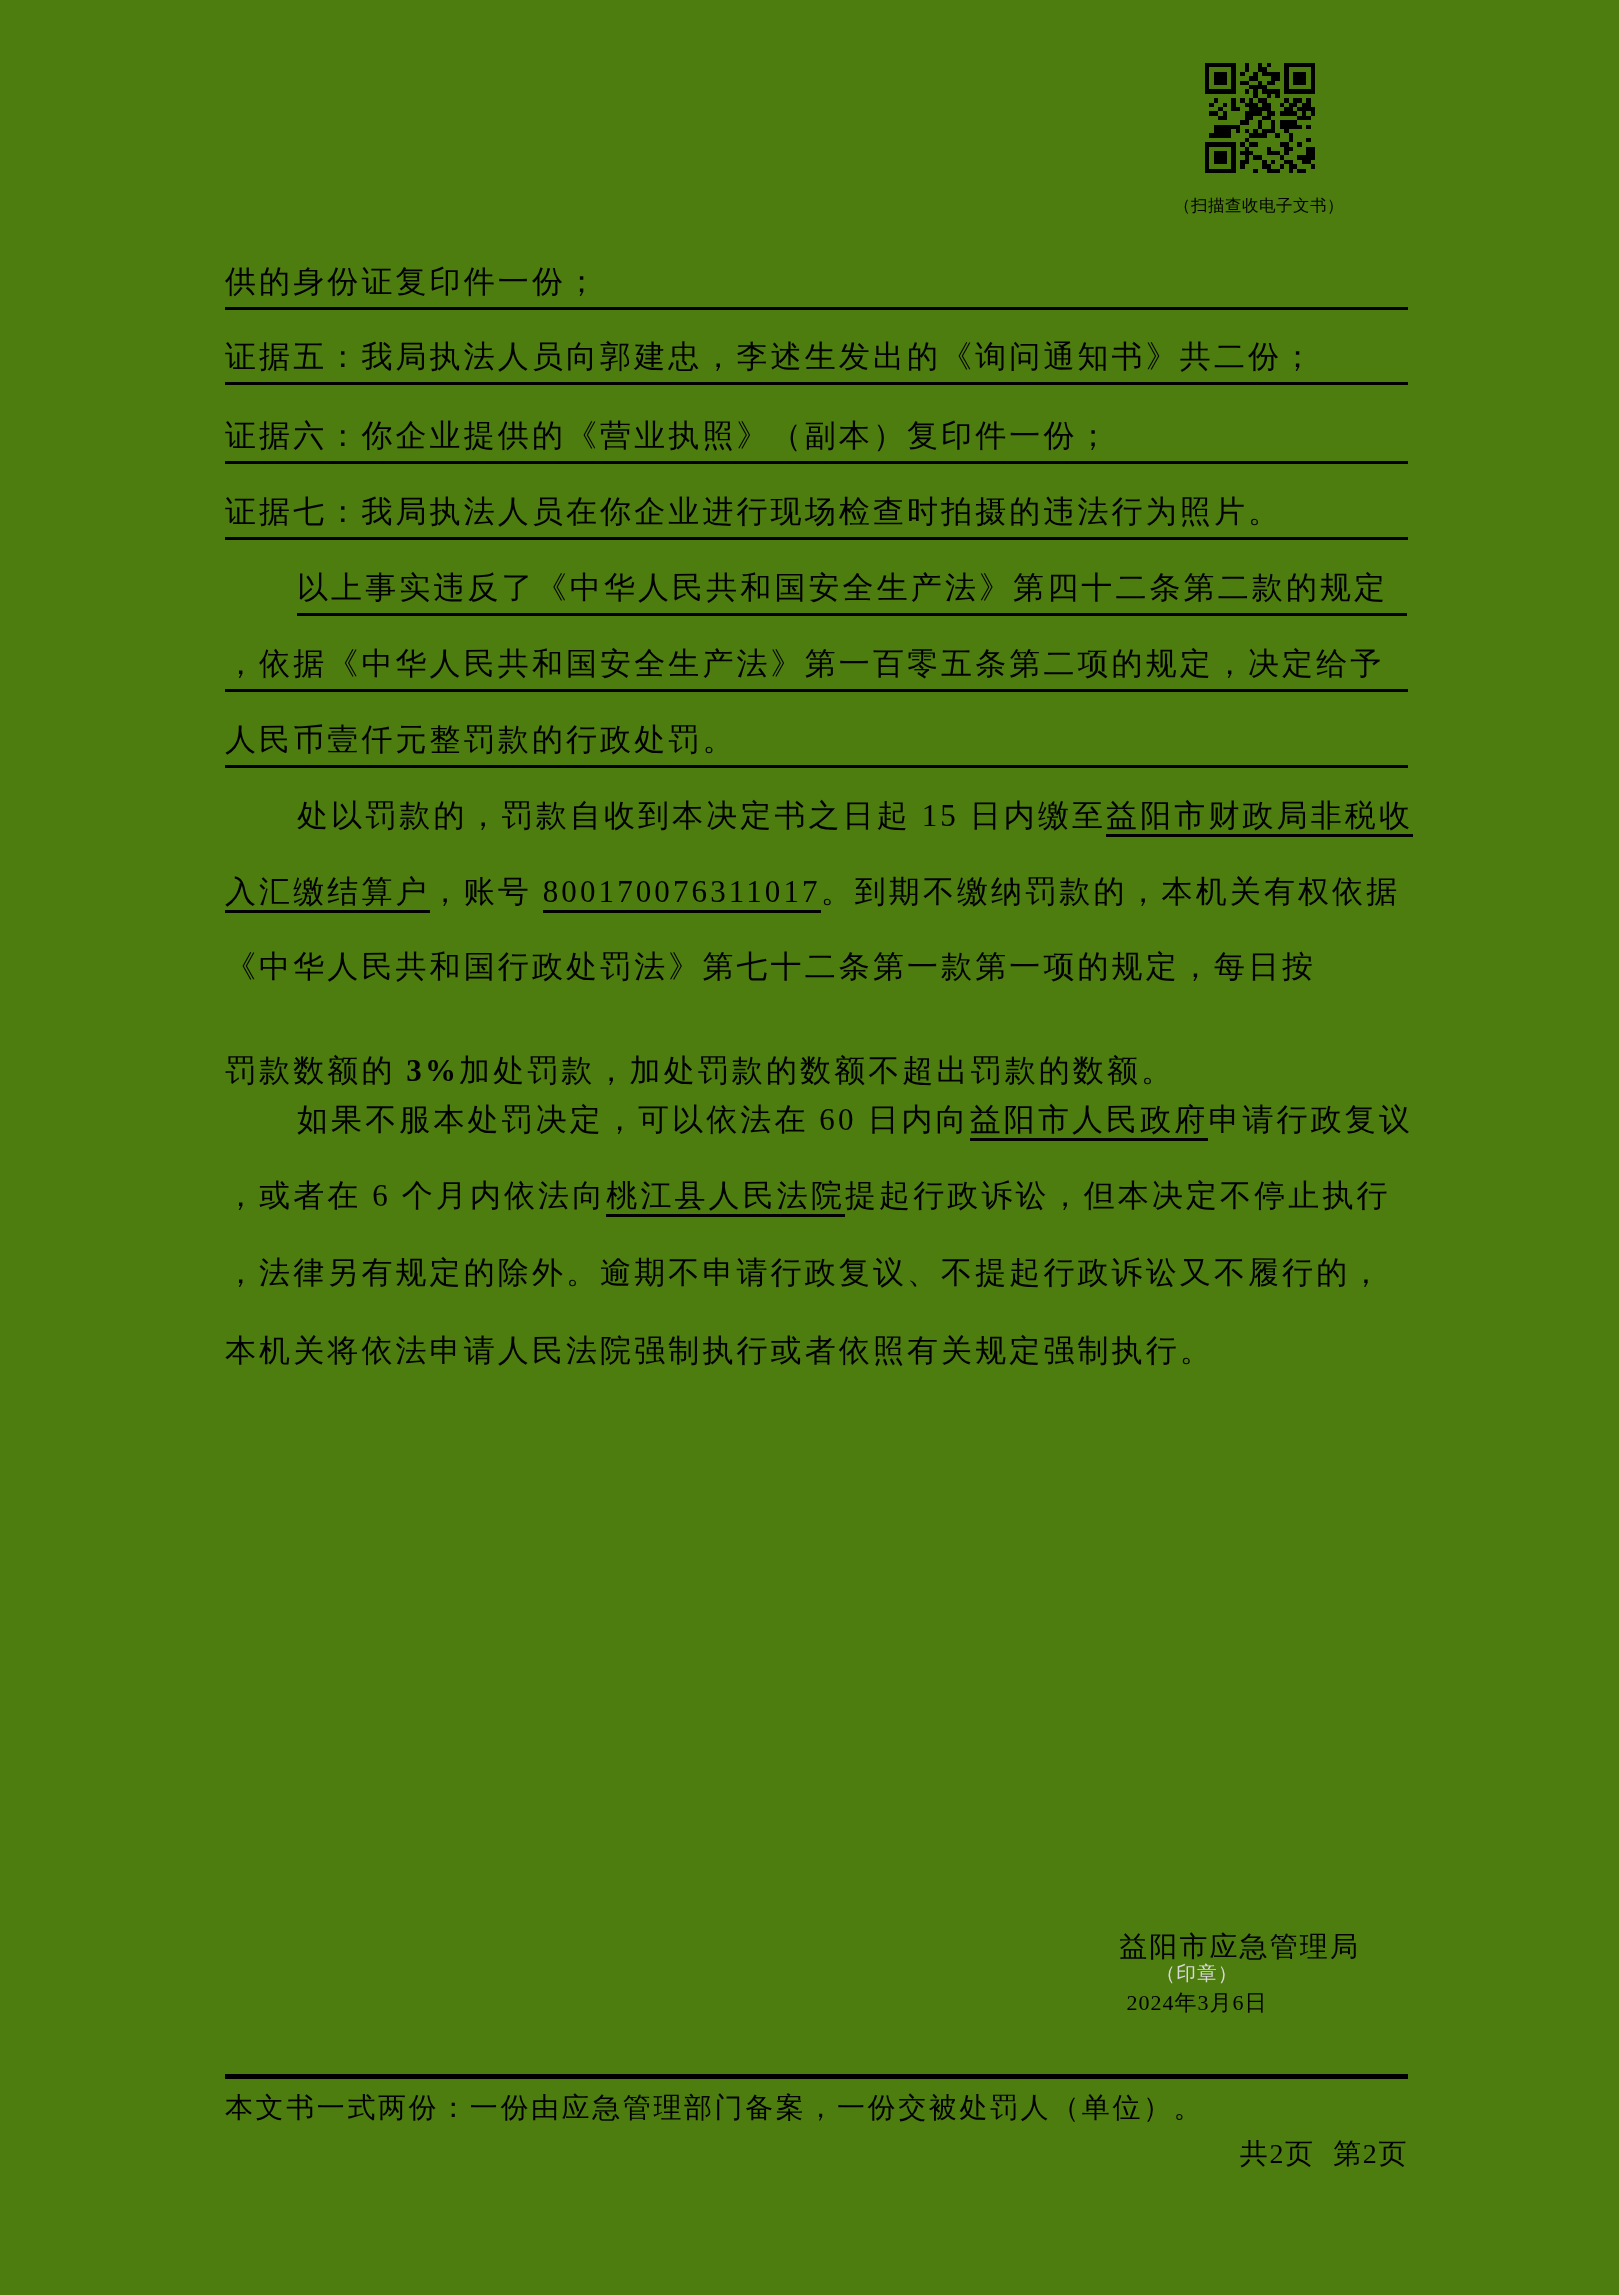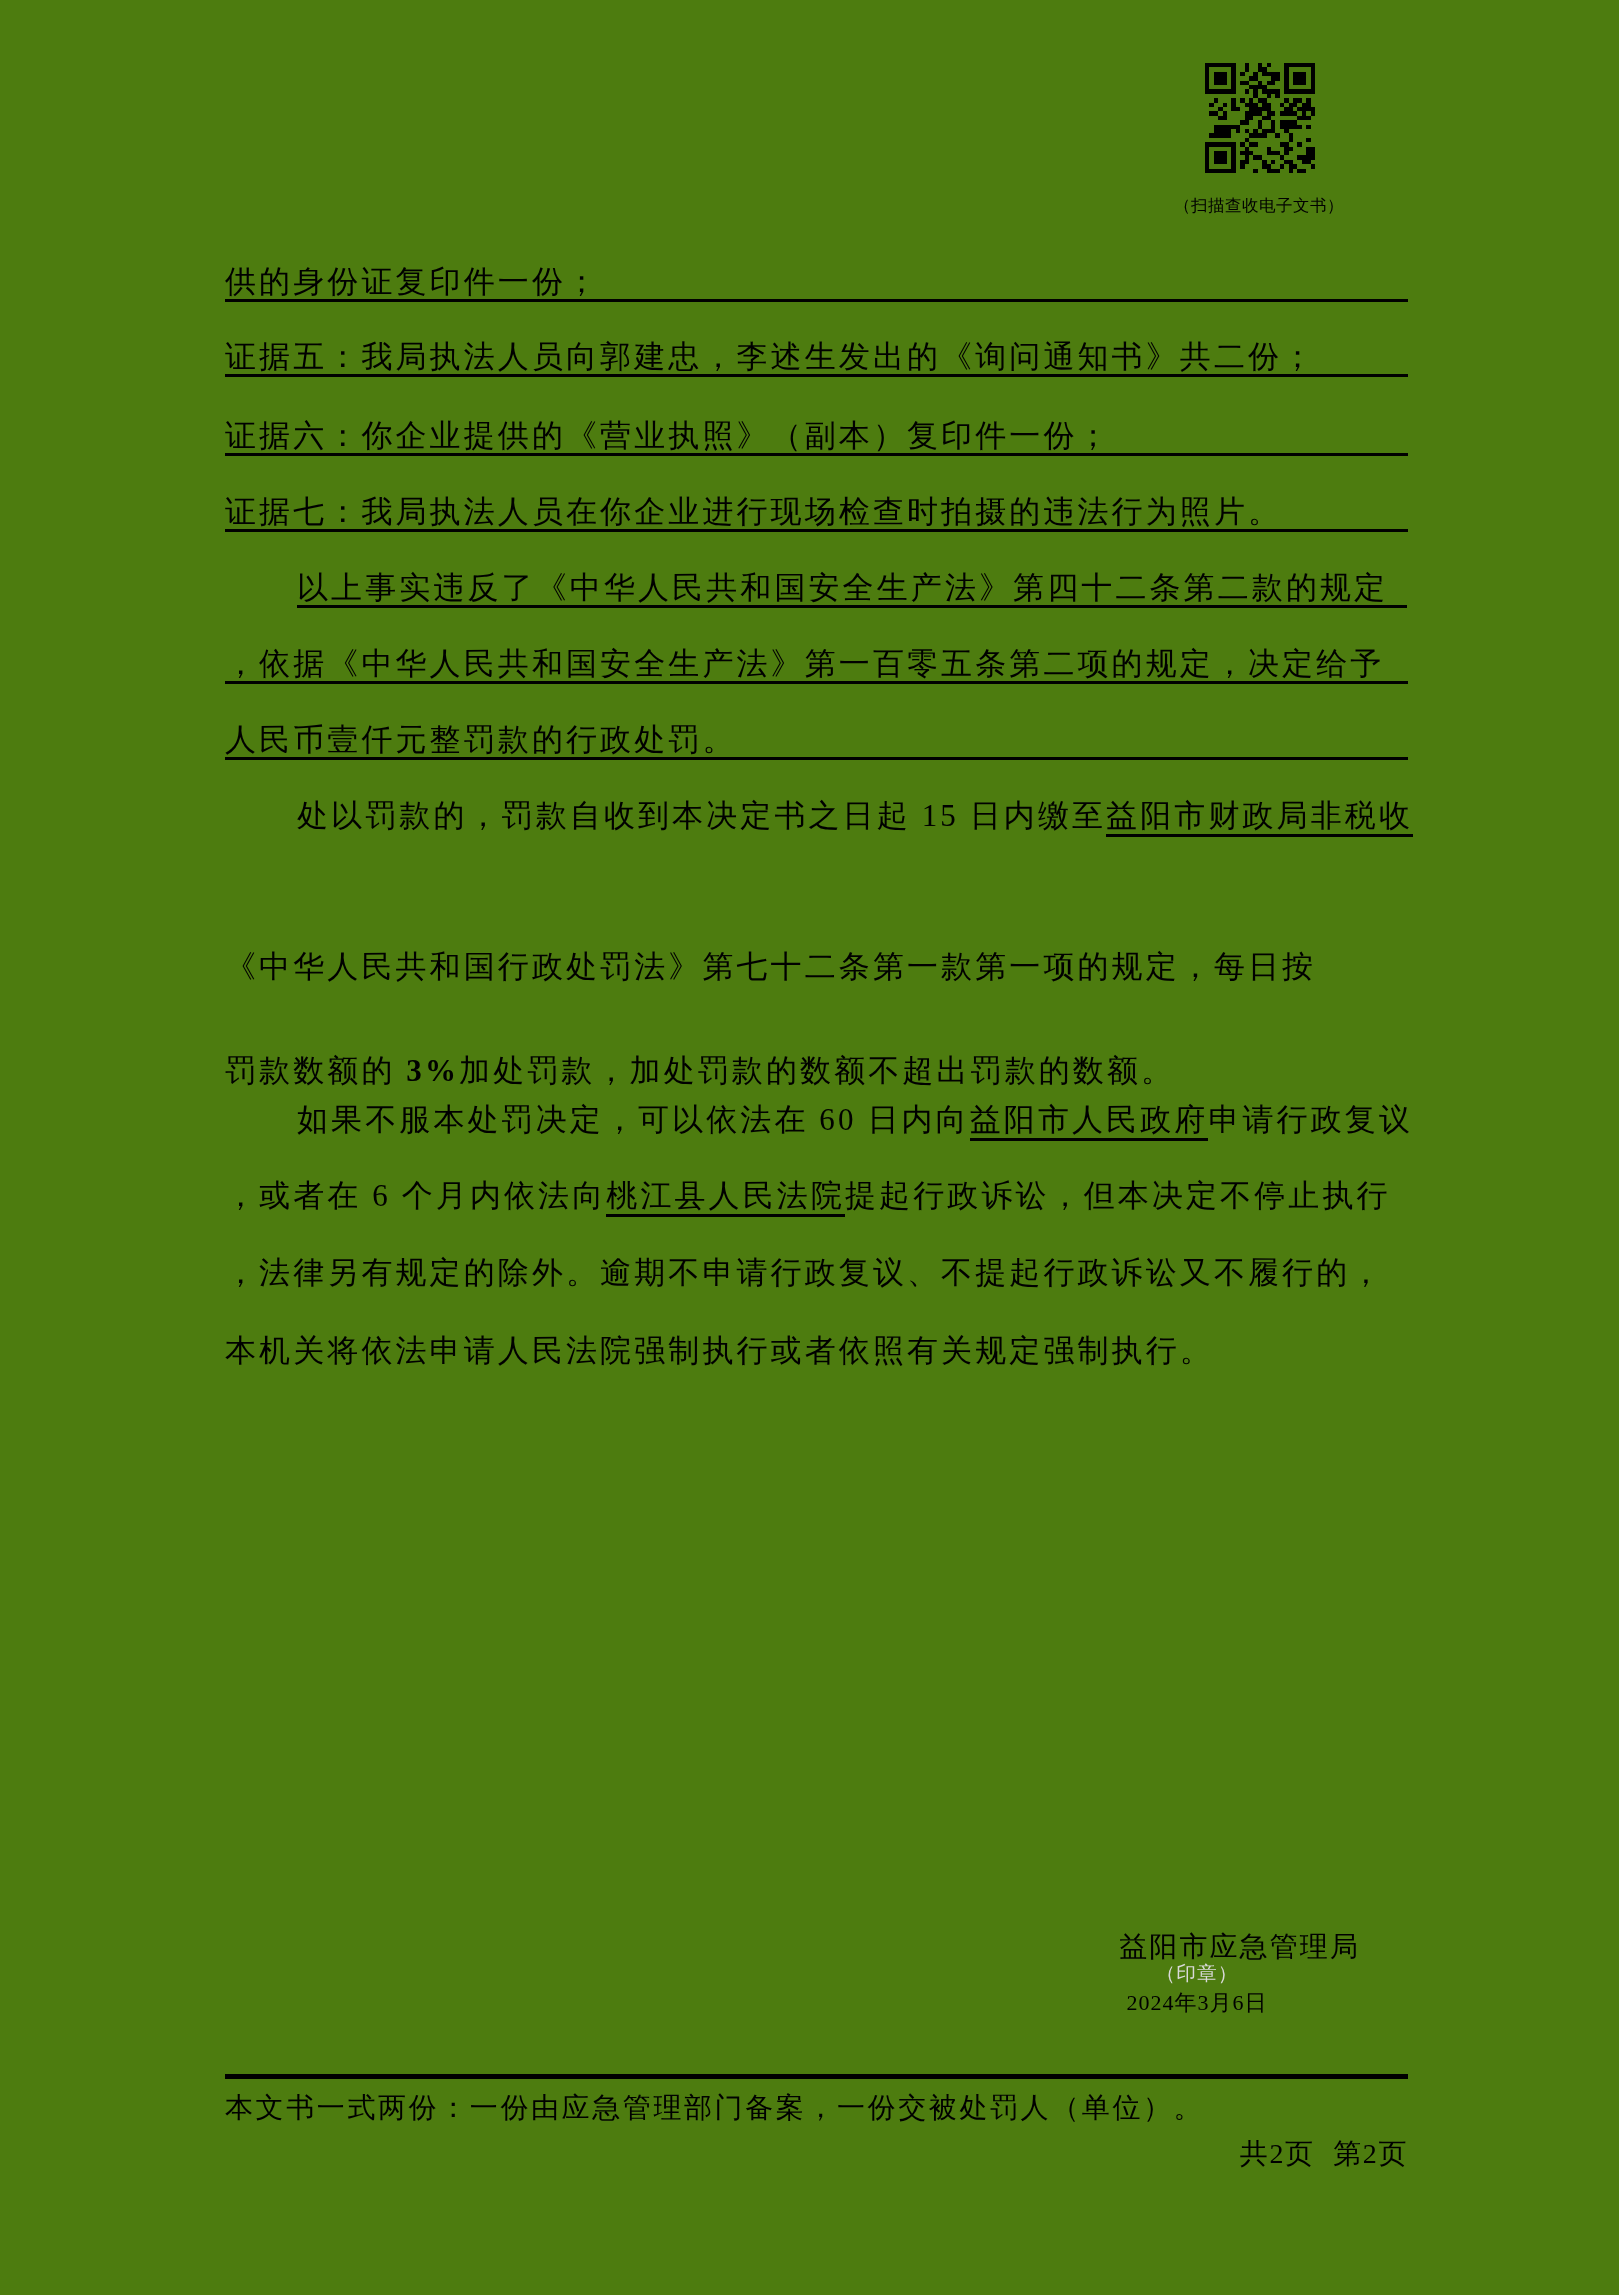--- a/index.html
+++ b/index.html
@@ -5,21 +5,21 @@
 <style>
   html,body{margin:0;padding:0;background:#888;}
   .page{
     position:relative;width:1620px;height:2295px;background:#4d7c0f;
     font-family:"Liberation Serif","DejaVu Serif",serif;color:#000;overflow:hidden;
   }
   .line{
     position:absolute;left:225px;width:1183px;
     font-size:31px;line-height:34px;letter-spacing:3.1px;white-space:nowrap;
   }
-  .ruled{border-bottom:3.6px solid #000;padding-bottom:0;}
+  .ruled{border-bottom:3.6px solid #000;padding-bottom:8px;}
   .indent{text-indent:72px;}
   .u{border-bottom:3.6px solid #000;padding-bottom:1px;}
   .b{font-weight:bold;}
   .qr{position:absolute;left:1205px;top:63px;width:110px;height:110px;}
   .qr-caption{
     position:absolute;left:1158px;top:195px;width:202px;text-align:center;
     font-size:16.5px;letter-spacing:0.5px;
   }
   .agency{
     position:absolute;left:1034px;top:1928px;width:326px;text-align:right;
@@ -356,20 +356,21 @@
   <div class="line ruled l1"><span>供的身份证复印件一份；</span></div>
   <div class="line ruled l2"><span>证据五：我局执法人员向郭建忠，李述生发出的《询问通知书》共二份；</span></div>
   <div class="line ruled l3"><span>证据六：你企业提供的《营业执照》（副本）复印件一份；</span></div>
   <div class="line ruled l4"><span>证据七：我局执法人员在你企业进行现场检查时拍摄的违法行为照片。</span></div>
   <div class="line ruled l5"><span>以上事实违反了《中华人民共和国安全生产法》第四十二条第二款的规定</span></div>
   <div class="line ruled l6"><span>，依据《中华人民共和国安全生产法》第一百零五条第二项的规定，决定给予</span></div>
   <div class="line ruled l7"><span>人民币壹仟元整罚款的行政处罚。</span></div>
 
   <div class="line indent l8"><span>处以罚款的，罚款自收到本决定书之日起 15 日内缴至</span><span class="u">益阳市财政局非税收</span></div>
 
+  <div class="line l9"><span class="u">入汇缴结算户</span><span>，账号 </span><span class="u">800170076311017</span><span>。到期不缴纳罚款的，本机关有权依据</span></div>
 
   <div class="line l10"><span>《中华人民共和国行政处罚法》第七十二条第一款第一项的规定，每日按</span></div>
 
   <div class="line l11"><span>罚款数额的 </span><span class="b">3%</span><span>加处罚款，加处罚款的数额不超出罚款的数额。</span></div>
 
   <div class="line indent l12"><span>如果不服本处罚决定，可以依法在 60 日内向</span><span class="u">益阳市人民政府</span><span>申请行政复议</span></div>
 
   <div class="line l13"><span>，或者在 6 个月内依法向</span><span class="u">桃江县人民法院</span><span>提起行政诉讼，但本决定不停止执行</span></div>
 
   <div class="line l14"><span>，法律另有规定的除外。逾期不申请行政复议、不提起行政诉讼又不履行的，</span></div>

